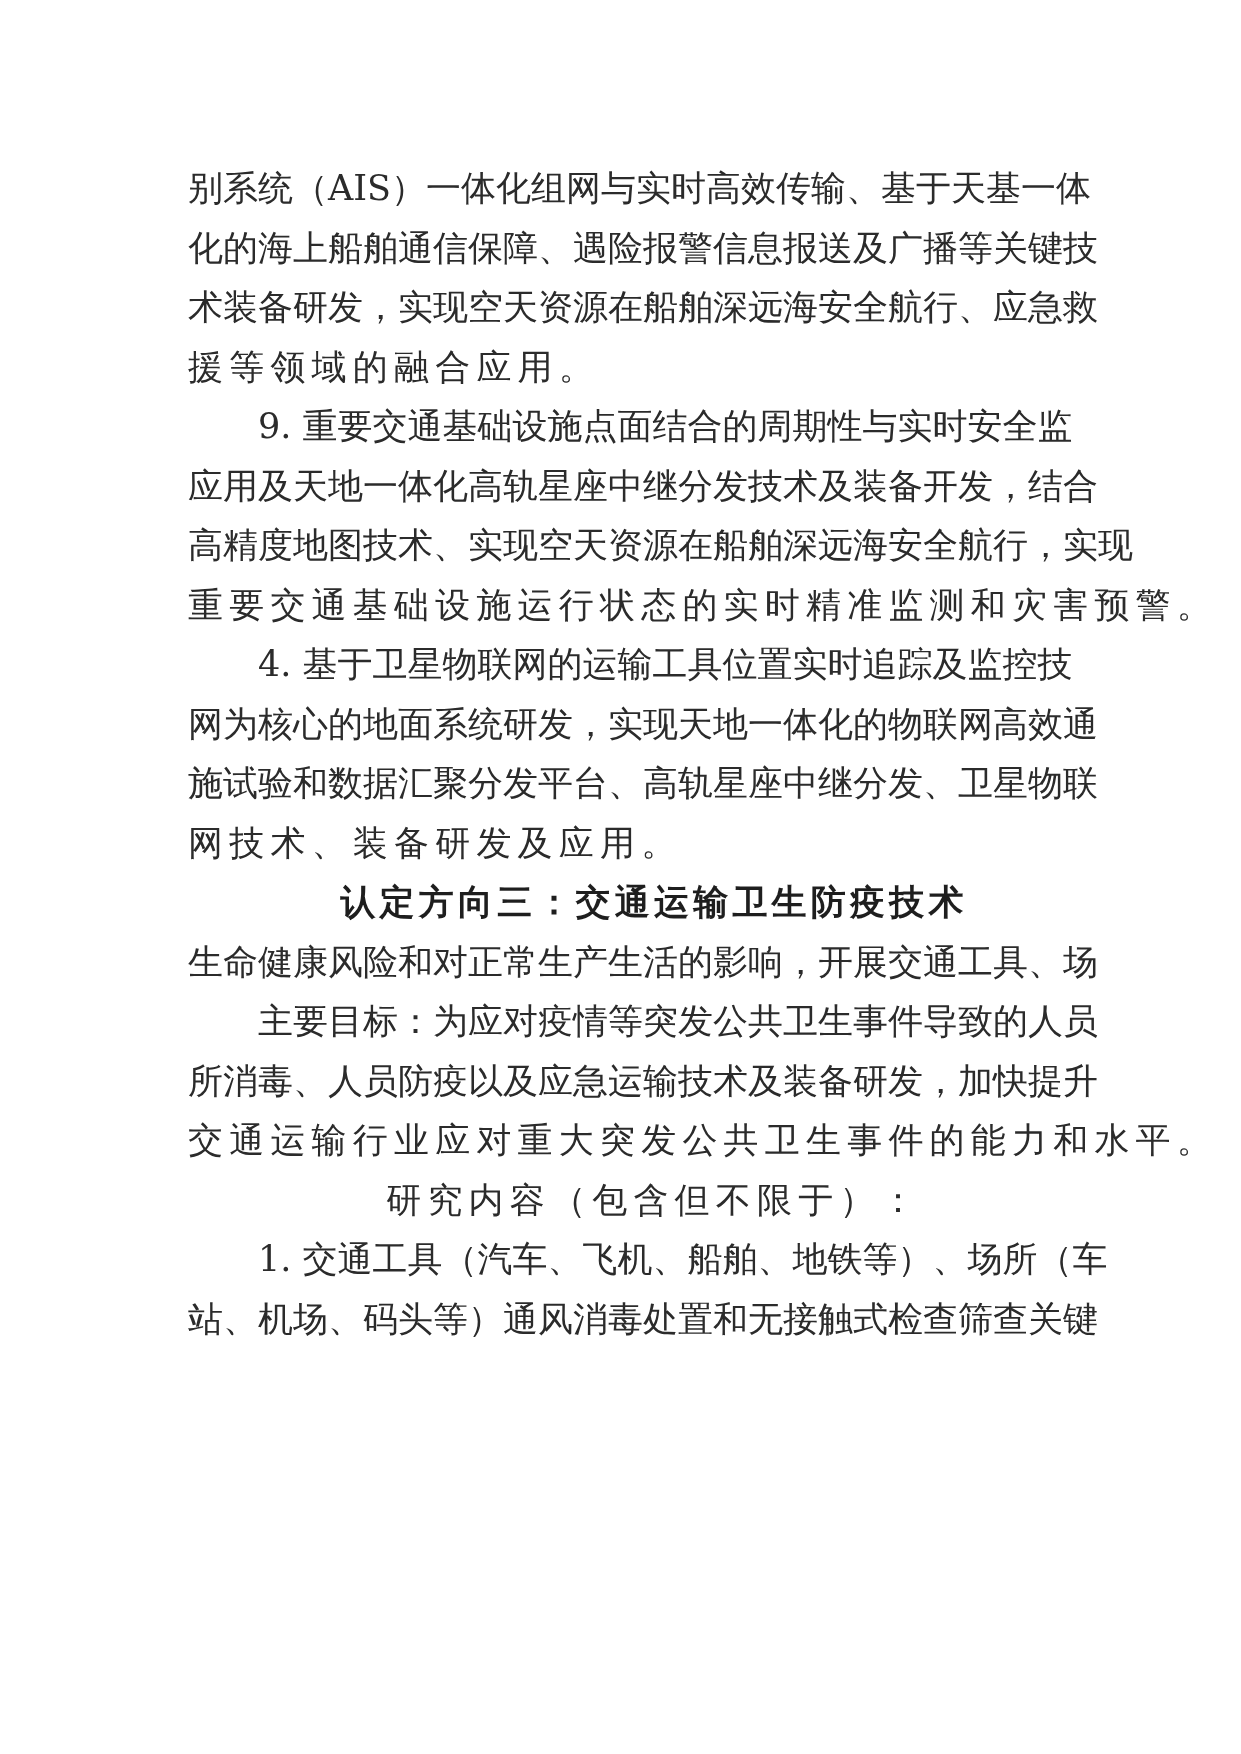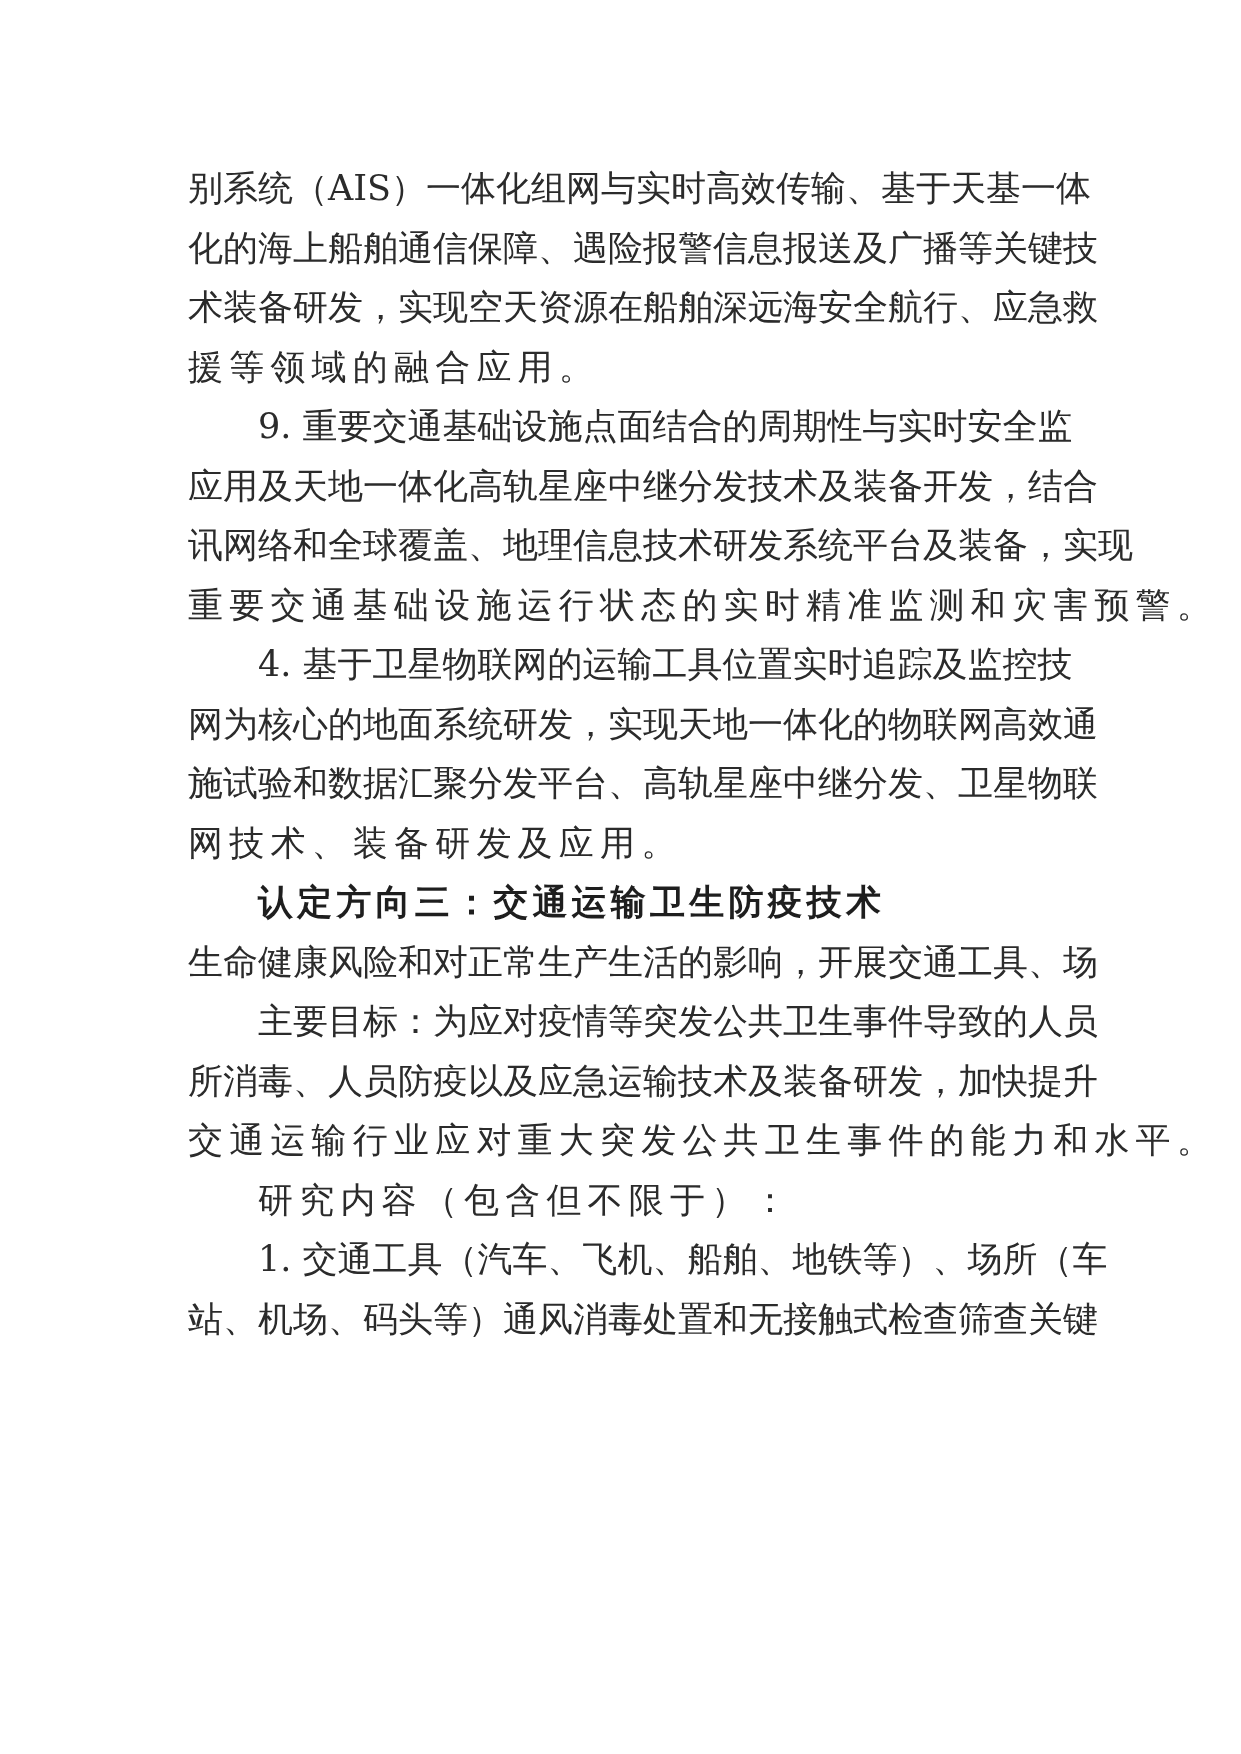--- a/index.html
+++ b/index.html
@@ -33,20 +33,21 @@
       height: 59.5px;
       line-height: 40px;
       font-size: 35px;
       white-space: nowrap;
       letter-spacing: 6.2px;
       color: #2b2b2b;
       font-weight: normal;
     }
     .line.indent {
       padding-left: 70px;
+      text-align: center;
     }
     .line.heading {
       font-family: "DejaVu Sans", "Liberation Sans", sans-serif;
       font-weight: bold;
       color: #1e1e1e;
       letter-spacing: 4.2px;
     }
     .line.spread {
       text-align: justify;
       text-align-last: justify;
@@ -62,21 +63,21 @@
     <div>
       <div class="line spread">别系统（AIS）一体化组网与实时高效传输、基于天基一体</div>
       <div class="line spread">化的海上船舶通信保障、遇险报警信息报送及广播等关键技</div>
       <div class="line spread">术装备研发，实现空天资源在船舶深远海安全航行、应急救</div>
       <div class="line">援等领域的融合应用。</div>
     </div>
 
     <div>
       <div class="line indent spread">9. 重要交通基础设施点面结合的周期性与实时安全监</div>
       <div class="line spread">应用及天地一体化高轨星座中继分发技术及装备开发，结合</div>
-      <div class="line spread">讯网络和全球覆盖、地理信息技术研发系统平台及装备，实现</div>
+      <div class="line spread">高精度地图技术、实现空天资源在船舶深远海安全航行，实现</div>
       <div class="line">重要交通基础设施运行状态的实时精准监测和灾害预警。</div>
     </div>
 
     <div>
       <div class="line indent spread">4. 基于卫星物联网的运输工具位置实时追踪及监控技</div>
       <div class="line spread">网为核心的地面系统研发，实现天地一体化的物联网高效通</div>
       <div class="line spread">施试验和数据汇聚分发平台、高轨星座中继分发、卫星物联</div>
       <div class="line">网技术、装备研发及应用。</div>
     </div>
 

